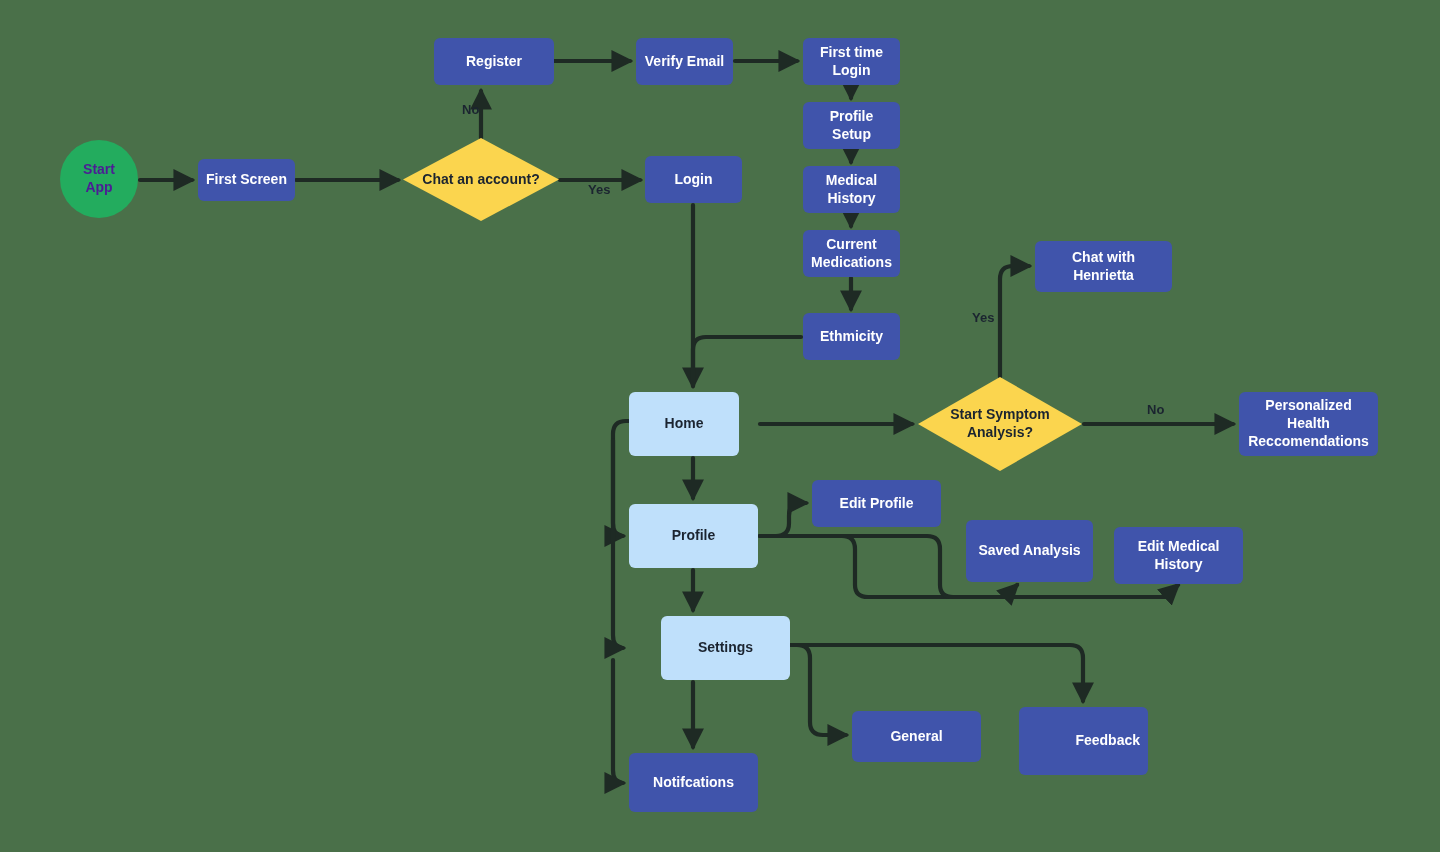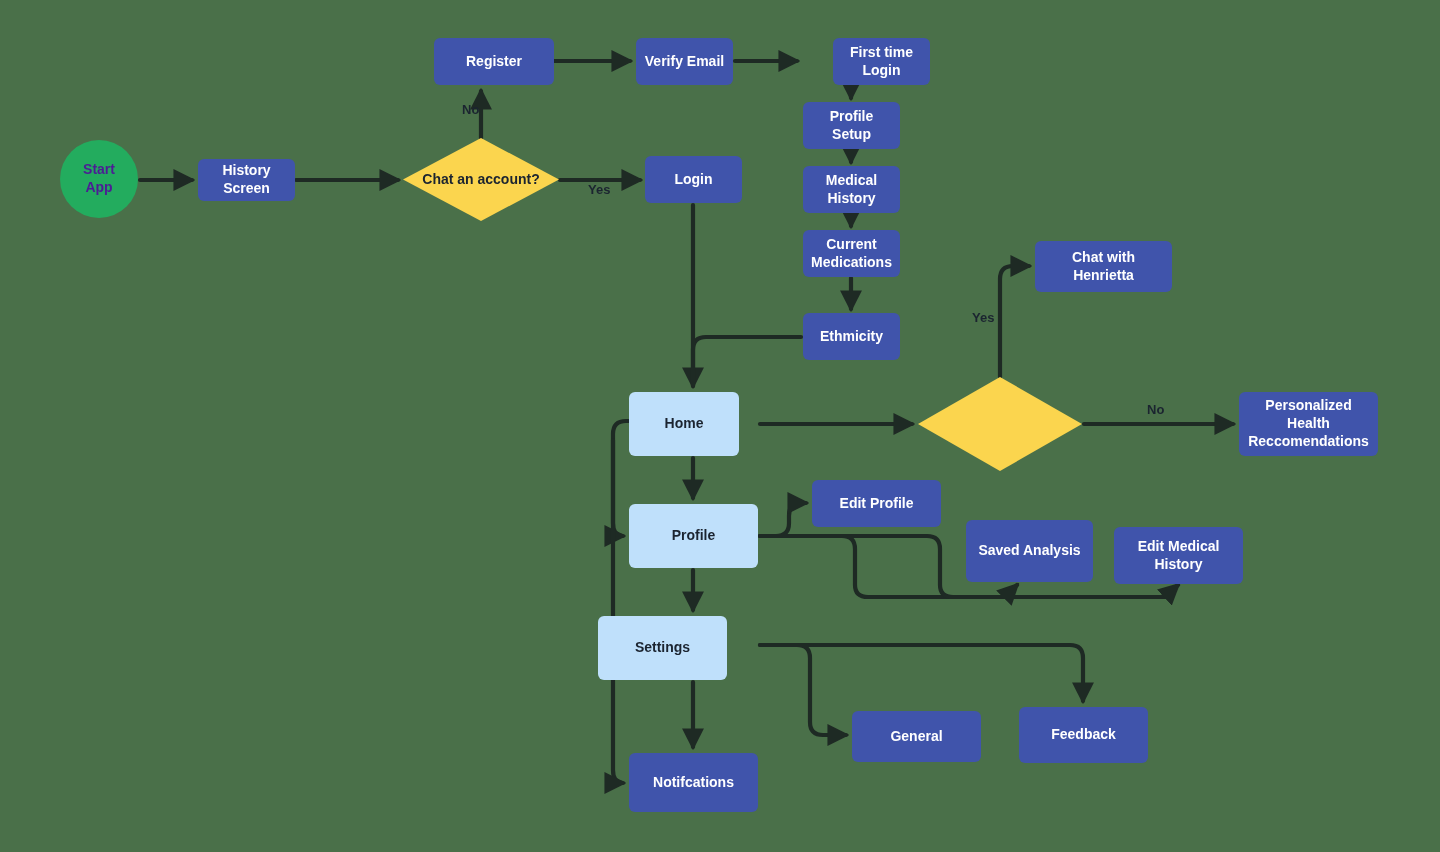--- a/index.html
+++ b/index.html
@@ -98,35 +98,35 @@
 
       <path d="M 760 645 L 1070 645 Q 1083 645 1083 658 L 1083 701"></path>
     </g>
   </svg>
 
   <div id="nodes-layer">
       <div class="node start" style="left: 60px; top: 140px; width: 78px; height: 78px;">
         <span class="label" style="padding: 0px 8px;">Start App</span>
       </div>
       <div class="node rect primary" style="left: 198px; top: 159px; width: 97px; height: 42px;">
-        <span class="label" style="padding: 0px 8px;">History Screen</span>
+        <span class="label" style="padding: 0px 8px;">First Screen</span>
       </div>
       <div class="node decision" style="left: 403px; top: 138px; width: 156px; height: 83px;">
         <svg class="diamond-shape" viewBox="0 0 100 100" preserveAspectRatio="none">
           <polygon points="50,0 100,50 50,100 0,50" fill="#fbd54e"></polygon>
         </svg>
         <span class="label">Chat an account?</span>
       </div>
       <div class="node rect primary" style="left: 434px; top: 38px; width: 120px; height: 47px;">
         <span class="label" style="padding: 0px 8px;">Register</span>
       </div>
       <div class="node rect primary" style="left: 636px; top: 38px; width: 97px; height: 47px;">
         <span class="label" style="padding: 0px 8px;">Verify Email</span>
       </div>
-      <div class="node rect primary" style="left: 803px; top: 38px; width: 97px; height: 47px; margin-left: 30px;">
+      <div class="node rect primary" style="left: 803px; top: 38px; width: 97px; height: 47px;">
         <span class="label" style="padding: 0px 8px;">First time Login</span>
       </div>
       <div class="node rect primary" style="left: 803px; top: 102px; width: 97px; height: 47px;">
         <span class="label" style="padding: 0px 8px;">Profile Setup</span>
       </div>
       <div class="node rect primary" style="left: 803px; top: 166px; width: 97px; height: 47px;">
         <span class="label" style="padding: 0px 8px;">Medical History</span>
       </div>
       <div class="node rect primary" style="left: 803px; top: 230px; width: 97px; height: 47px;">
         <span class="label" style="padding: 0px 8px;">Current Medications</span>
@@ -136,50 +136,51 @@
       </div>
       <div class="node rect primary" style="left: 645px; top: 156px; width: 97px; height: 47px;">
         <span class="label" style="padding: 0px 8px;">Login</span>
       </div>
       <div class="node rect light" style="left: 629px; top: 392px; width: 110px; height: 64px; text-align: center;">
         <span class="label" style="padding: 0px 8px;">Home</span>
       </div>
       <div class="node rect light" style="left: 629px; top: 504px; width: 129px; height: 64px;">
         <span class="label" style="padding: 0px 8px;">Profile</span>
       </div>
-      <div class="node rect light" style="left: 598px; top: 616px; width: 129px; height: 64px;">
+      <div class="node rect light" style="left: 661px; top: 616px; width: 129px; height: 64px;">
         <span class="label" style="padding: 0px 8px;">Settings</span>
       </div>
       <div class="node rect primary" style="left: 629px; top: 753px; width: 129px; height: 59px;">
         <span class="label" style="padding: 0px 8px;">Notifcations</span>
       </div>
       <div class="node decision" style="left: 918px; top: 377px; width: 164px; height: 94px;">
         <svg class="diamond-shape" viewBox="0 0 100 100" preserveAspectRatio="none">
           <polygon points="50,0 100,50 50,100 0,50" fill="#fbd54e"></polygon>
         </svg>
+        <span class="label">Start Symptom Analysis?</span>
       </div>
       <div class="node rect primary" style="left: 1035px; top: 241px; width: 137px; height: 51px;">
         <span class="label" style="padding: 0px 8px;">Chat with Henrietta</span>
       </div>
       <div class="node rect primary" style="left: 1239px; top: 392px; width: 139px; height: 64px;">
         <span class="label" style="padding: 0px 8px;">Personalized Health Reccomendations</span>
       </div>
       <div class="node rect primary" style="left: 812px; top: 480px; width: 129px; height: 47px; text-align: center;">
         <span class="label" style="padding: 0px 8px;">Edit Profile</span>
       </div>
       <div class="node rect primary" style="left: 954px; top: 520px; width: 127px; height: 62px; margin-left: 12px;">
         <span class="label" style="padding: 0px 8px;">Saved Analysis</span>
       </div>
       <div class="node rect primary" style="left: 1114px; top: 527px; width: 129px; height: 57px;">
         <span class="label" style="padding: 0px 8px;">Edit Medical History</span>
       </div>
       <div class="node rect primary" style="left: 852px; top: 711px; width: 129px; height: 51px;">
         <span class="label" style="padding: 0px 8px;">General</span>
       </div>
-      <div class="node rect primary" style="left: 1019px; top: 707px; width: 129px; height: 56px;">
+      <div class="node rect primary" style="left: 1019px; top: 707px; width: 129px; height: 68px; justify-content: flex-end;">
         <span class="label" style="padding: 0px 8px;">Feedback</span>
       </div>
     </div>
   <div id="labels-layer">
       <div class="edge-label" style="left: 462px; top: 102px;">No</div>
       <div class="edge-label" style="left: 588px; top: 182px;">Yes</div>
       <div class="edge-label" style="left: 972px; top: 310px;">Yes</div>
       <div class="edge-label" style="left: 1147px; top: 402px;">No</div>
     </div>
 </div>

